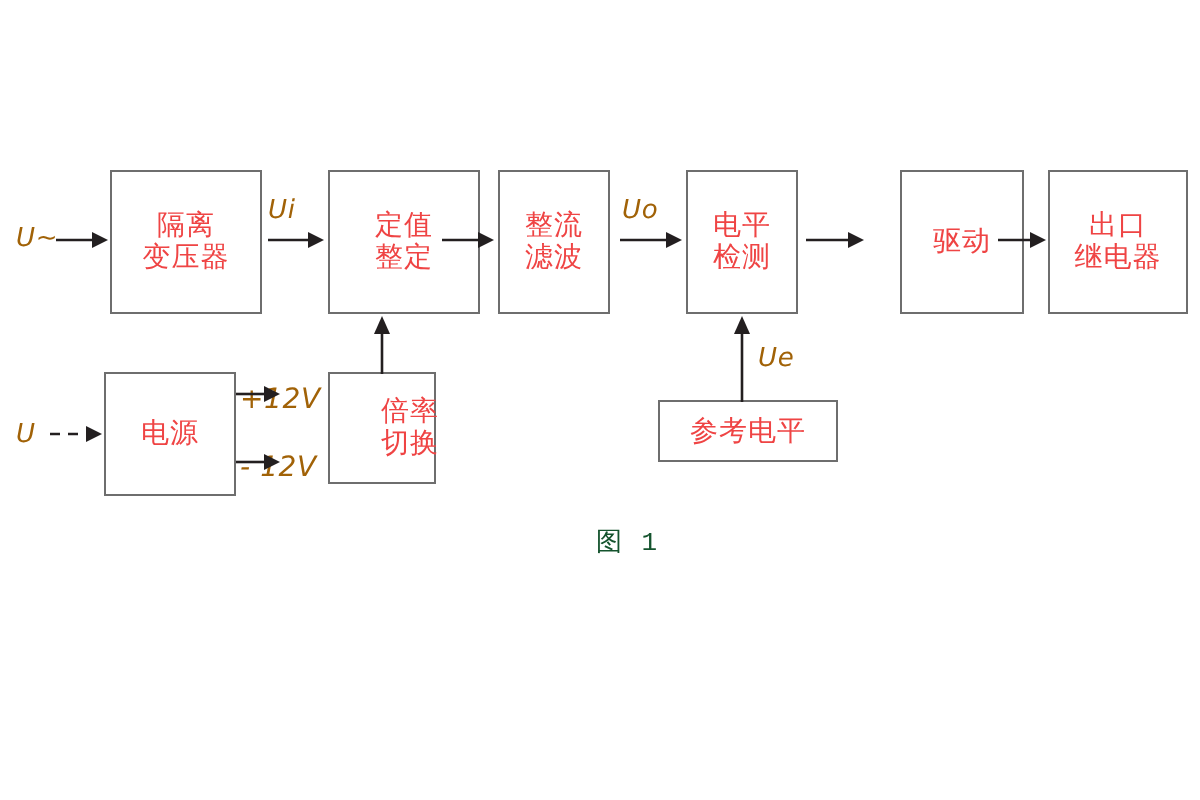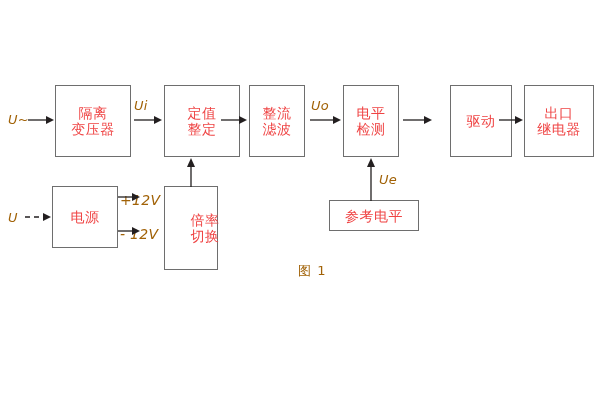--- a/index.html
+++ b/index.html
@@ -39,24 +39,25 @@
   .label {
     position: absolute;
     color: #a16207;
     font-size: 13px;
     white-space: nowrap;
     letter-spacing: 0.3px;
     font-style: italic;
   }
   .caption {
     position: absolute;
-    color: #a16207;
+    color: #14532d;
     font-size: 13px;
     white-space: nowrap;
     letter-spacing: 1px;
+    font-family: Liberation Mono, monospace;
   }
   .arrow-h {
     position: absolute;
     height: 9px;
   }
   .arrow-v {
     position: absolute;
     width: 9px;
   }
   svg { display: block; overflow: visible; }
@@ -104,21 +105,21 @@
 
   <div class="box" style="left:52px; top:186px; width:66px; height:62px;">
     <span class="ln">电源</span>
   </div>
 
   <div class="box" style="left:524px; top:85px; width:70px; height:72px;">
     <span class="ln">出口</span>
     <span class="ln">继电器</span>
   </div>
 
-  <div class="box" style="left:164px; top:186px; width:54px; height:84px;padding-left:28px;">
+  <div class="box" style="left:164px; top:186px; width:54px; height:56px;padding-left:28px;">
     <span class="ln">倍率</span>
     <span class="ln">切换</span>
   </div>
 
   <div class="box" style="left:329px; top:200px; width:90px; height:31px;">
     <span class="ln">参考电平</span>
   </div>
 
   <div class="label" style="left:8px; top:112px;">U~</div>
 

